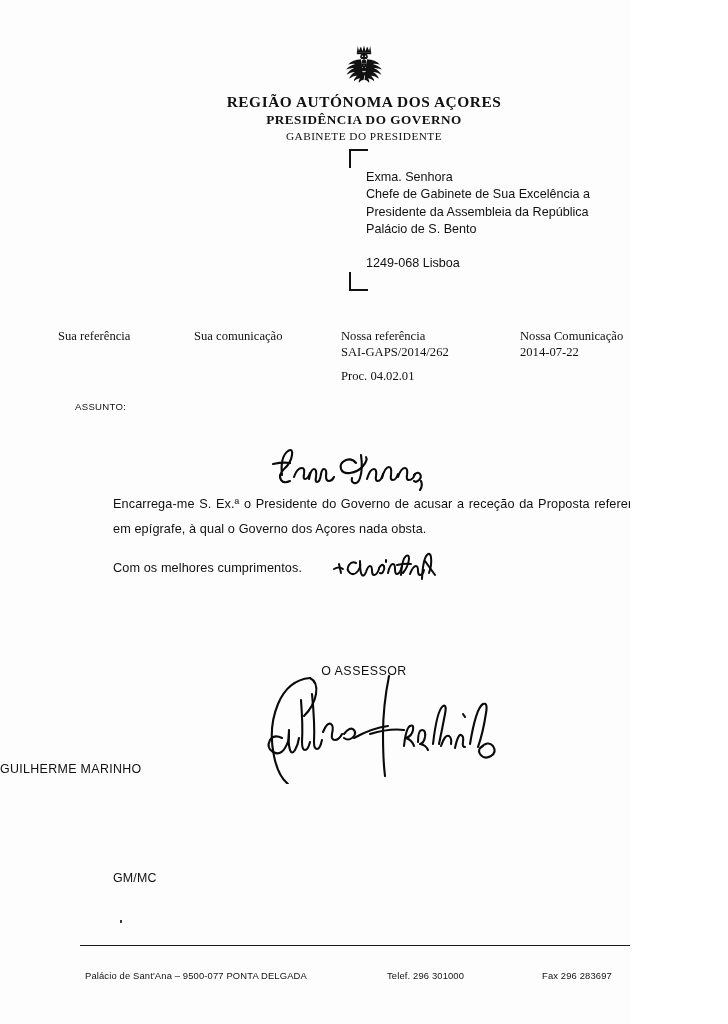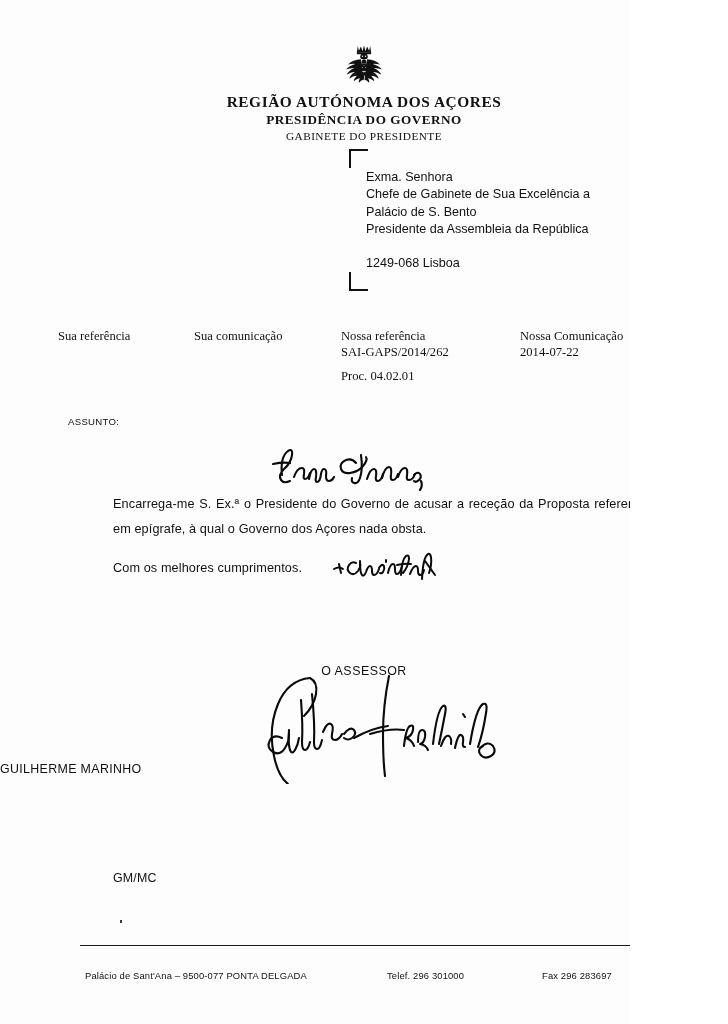--- a/index.html
+++ b/index.html
@@ -115,26 +115,25 @@
     left: 341px;
     top: 40px;
     white-space: nowrap;
     font-family: "Liberation Serif", serif;
     font-size: 12.6px;
   }
 
   
   .subject-label {
     position: absolute;
-    left: 68px;
+    left: 75px;
     top: 401px;
     font-size: 9.6px;
     letter-spacing: 0.3px;
     white-space: nowrap;
-    margin-top: 15px;
   }
   .subject-body {
     position: absolute;
     left: 113px;
     top: 398px;
     width: 557px;
     font-size: 12.7px;
     line-height: 25px;
     text-align: justify;
     letter-spacing: 0.15px;
@@ -265,22 +264,22 @@
   </div>
 
   <div class="address-box">
     <span class="bracket tl"></span>
     <span class="bracket tr"></span>
     <span class="bracket bl"></span>
     <span class="bracket br"></span>
     <div class="address-lines">
       <div>Exma. Senhora</div>
       <div>Chefe de Gabinete de Sua Excelência a</div>
+      <div>Presidente da Assembleia da República</div>
       <div>Palácio de S. Bento</div>
-      <div>Presidente da Assembleia da República</div>
     </div>
     <div class="address-postal">1249-068 Lisboa</div>
   </div>
 
   <div class="ref-row">
     <div class="ref-col c1">
       <div>Sua referência</div>
       <div></div>
     </div>
     <div class="ref-col c2">

